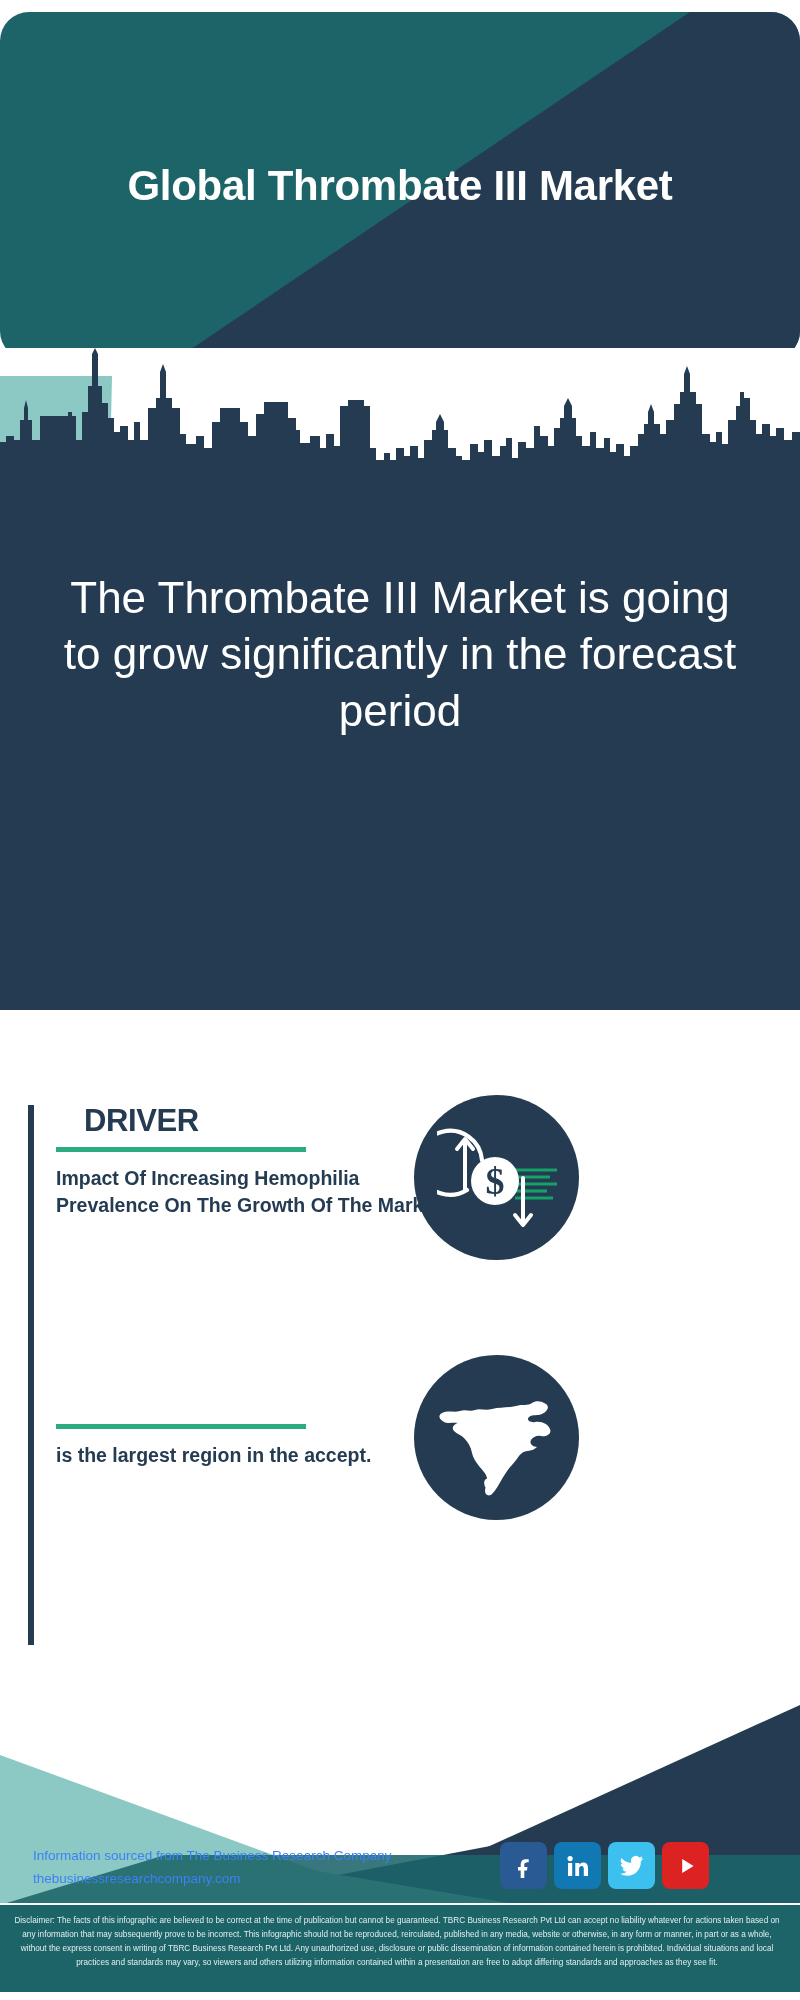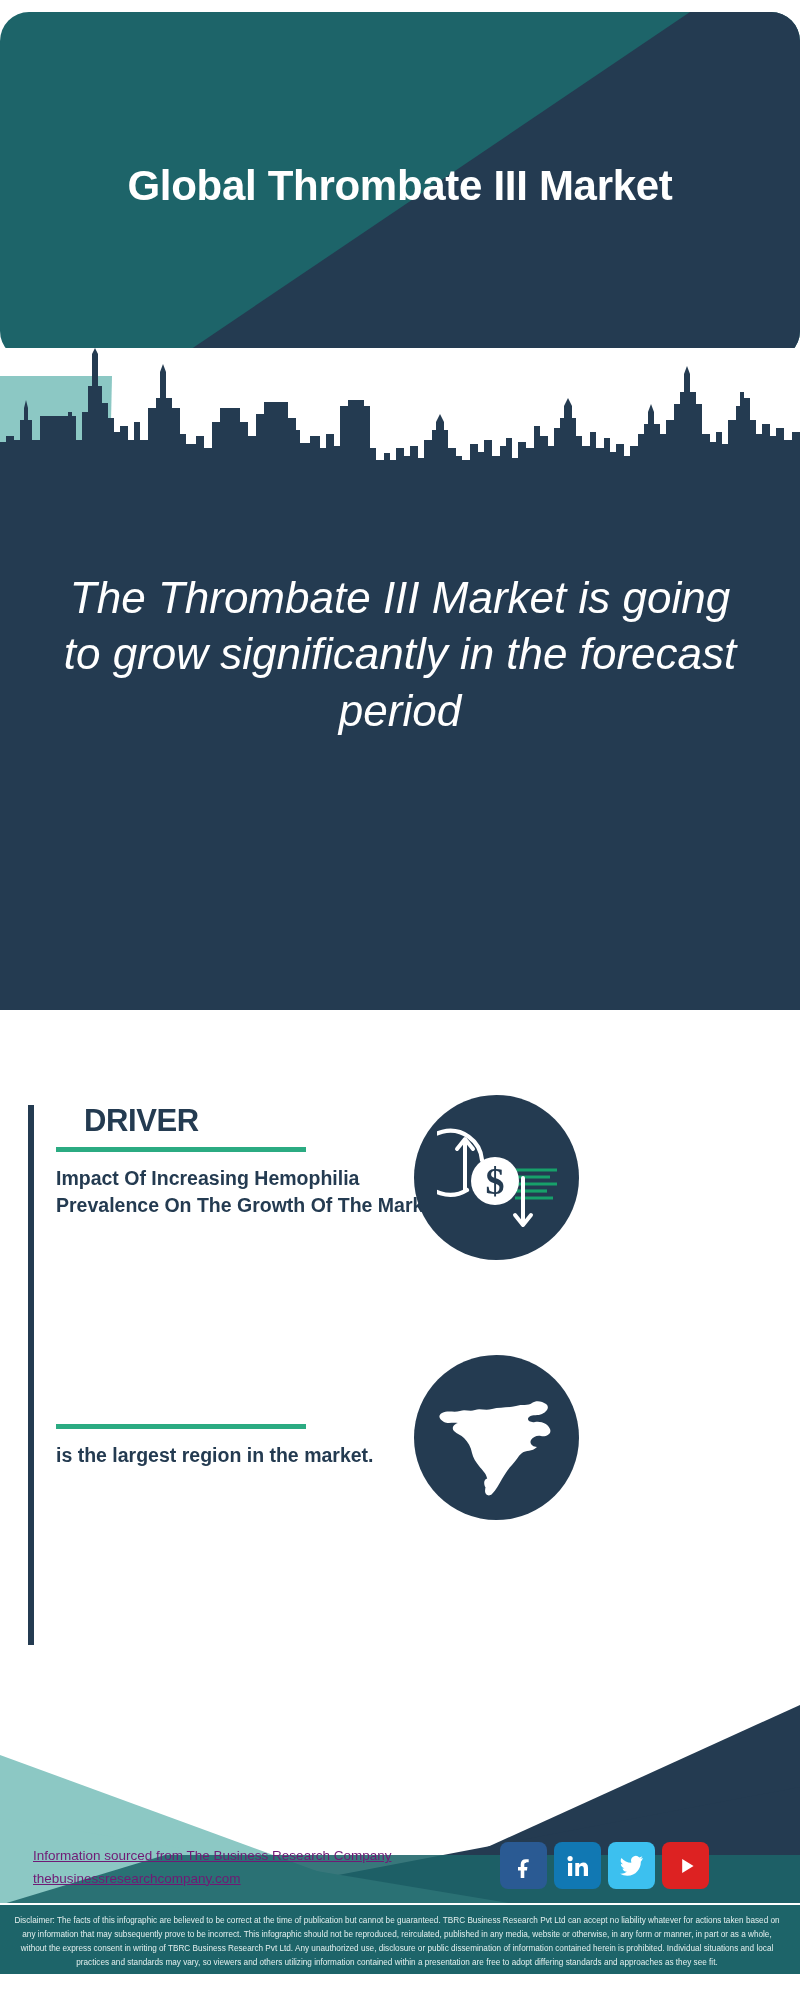--- a/index.html
+++ b/index.html
@@ -35,21 +35,20 @@
   
   .tagline-panel {
     position:absolute; left:0; top:460px; width:800px; height:550px;
     background:#243b51;
   }
   .tagline {
     position:absolute; left:0; top:570px; width:800px;
     text-align:center; color:#ffffff;
     font-size:44px; font-weight:400; line-height:1.28;
     padding:0 55px;
-    font-style:italic;
   }
 
   
   .facts { position:absolute; left:0; top:1010px; width:800px; height:640px; background:#ffffff; }
 
   .fact { position:absolute; }
   .fact-bar {
     position:absolute; left:0; top:0; width:6px; height:100%;
     background:#243b51;
   }
@@ -78,41 +77,41 @@
   .icon-region { left:414px; top:345px; width:165px; height:165px; }
 
   
   .footer-shapes {
     position:absolute; left:0; top:1650px; width:800px; height:255px;
     overflow:hidden; background:#ffffff;
   }
 
   .footer-text {
     position:absolute; left:33px; top:1845px; width:400px;
-    color:#701a75; font-size:13.5px; line-height:1.68;text-decoration:underline;
+    color:#3b82f6; font-size:13.5px; line-height:1.68;
   }
   .footer-text div { white-space:nowrap; }
 
   .socials {
     position:absolute; left:500px; top:1842px;
     display:flex; gap:7px; align-items:center;
   }
   .soc {
     width:47px; height:47px; border-radius:8px;
     display:flex; align-items:center; justify-content:center;
     color:#ffffff;
   }
   .soc-fb { background:#2a5a93; }
   .soc-li { background:#1178b3; }
   .soc-tw { background:#3cc0ef; }
   .soc-yt { background:#dd2222; }
 
   
   .disclaimer {
-    position:absolute; left:0; top:1905px; width:800px; height:69px;
+    position:absolute; left:0; top:1905px; width:800px; height:87px;
     background:#1d6469; color:#e3efee;
     font-size:8.2px; line-height:1.72; text-align:center;
     padding:9px 20px 0 14px;
   }
   .disclaimer-rule {
     position:absolute; left:0; top:1903px; width:800px; height:2px;
     background:#ffffff;
   }
 </style>
 </head>
@@ -184,21 +183,21 @@
         <line x1="86" y1="60" x2="86" y2="106"></line>
         <polyline points="78,97 86,107 94,97"></polyline>
       </g>
     </svg>
   </div>
 
   <div class="fact fact-region">
     <div class="fact-bar"></div>
     <div class="fact-body">
       <div class="fact-rule"></div>
-      <div class="fact-text">is the largest region in the market.</div>
+      <div class="fact-text">is the largest region in the accept.</div>
     </div>
   </div>
 
   <div class="icon-circle icon-region">
     <svg width="130" height="130" viewBox="0 0 130 130">
       <path fill="#ffffff" d="
         M10,40 C16,37 22,40 28,38 C33,36 38,39 43,37 C48,35 53,38 60,36
         C68,34 76,35 84,33 C90,31 96,33 100,30 C104,27 110,28 114,31
         C118,34 115,39 110,41 C106,43 101,41 97,44 C94,47 98,50 103,49
         C110,48 116,51 118,56 C120,61 114,64 109,63 C105,62 101,64 99,67

